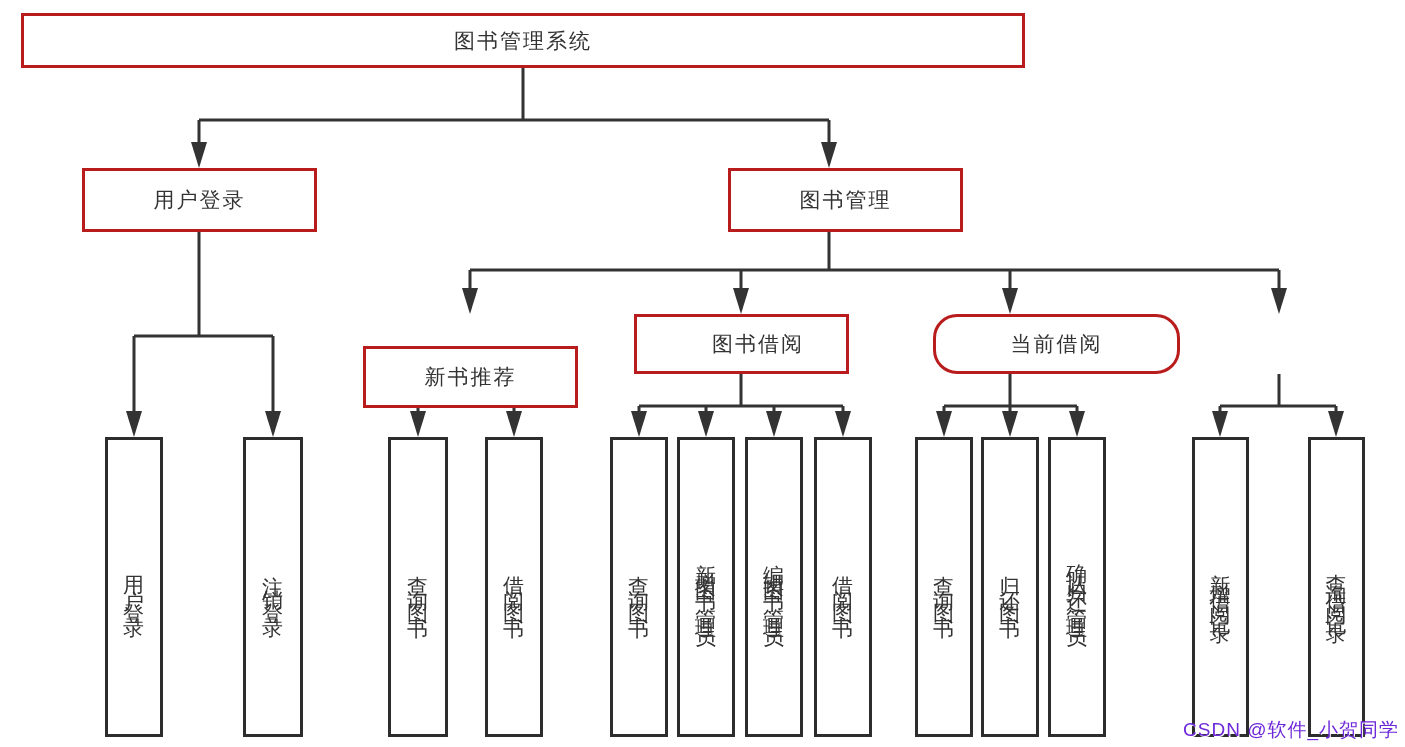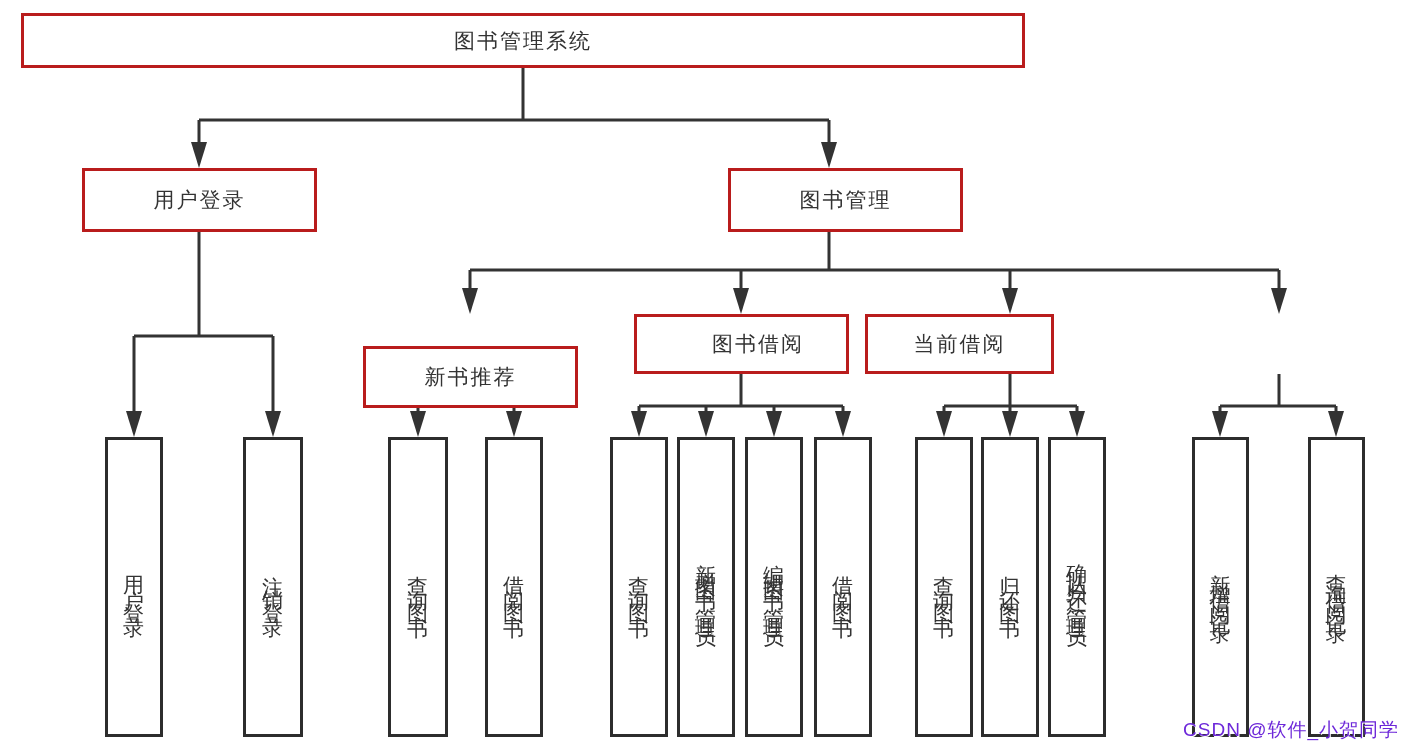--- a/index.html
+++ b/index.html
@@ -100,21 +100,21 @@
     </g>
   </svg>
 
   <div class="box" style="left:21px; top:13px; width:1004px; height:55px;">图书管理系统</div>
 
   <div class="box" style="left:82px; top:168px; width:235px; height:64px;">用户登录</div>
   <div class="box" style="left:712px; top:168px; width:235px; height:64px;margin-left:16px;">图书管理</div>
 
   <div class="box" style="left:363px; top:330px; width:215px; height:62px;margin-top:16px;">新书推荐</div>
   <div class="box" style="left:634px; top:314px; width:215px; height:60px;padding-left:33px;">图书借阅</div>
-  <div class="box" style="left:865px; top:314px; width:189px; height:60px;">当前借阅</div>
+  <div class="box" style="left:933px; top:314px; width:247px; height:60px;border-radius:24px;">当前借阅</div>
 
   <div class="vbox ls4" style="left:105px; top:437px; width:58px; height:300px;">
     <span>用户登录</span>
   </div>
   <div class="vbox ls4" style="left:243px; top:437px; width:60px; height:300px;">
     <span>注销登录</span>
   </div>
 
   <div class="vbox ls4" style="left:388px; top:437px; width:60px; height:300px;">
     <span>查询图书</span>

